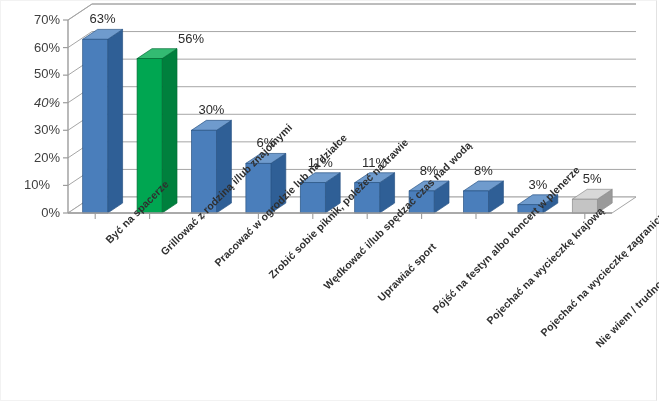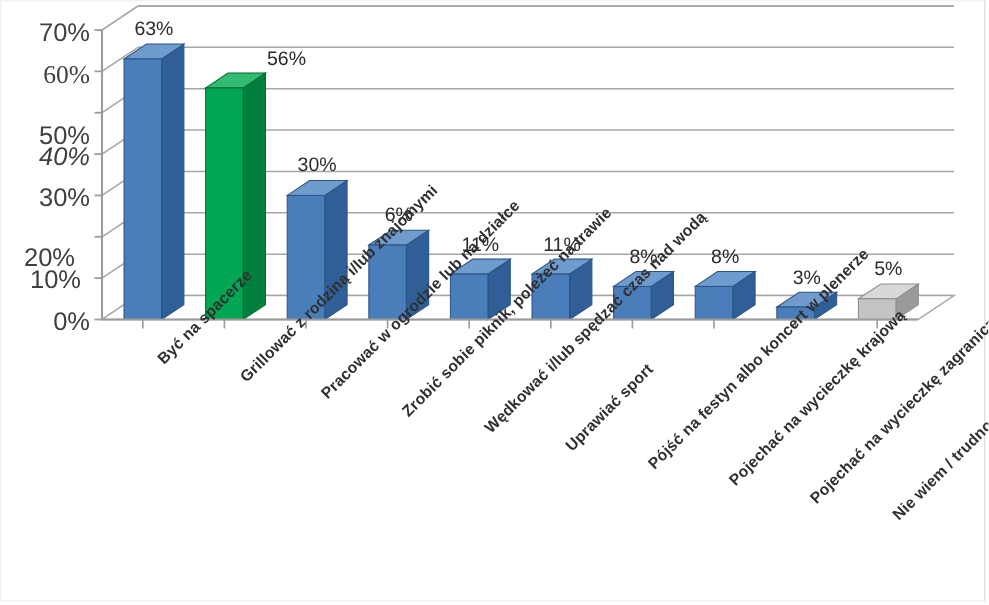--- a/index.html
+++ b/index.html
@@ -38,21 +38,21 @@
     width: 659px;
     height: 403px;
     overflow: visible;
   }
 
   
   .ytick {
     position: absolute;
     width: 46px;
     text-align: right;
-    font-size: 17px;
+    font-size: 13px;
     color: #3f3f3f;
     letter-spacing: 0px;
   }
 
   
   .dlabel {
     position: absolute;
     font-size: 13px;
     color: #2b2b2b;
     text-align: center;
@@ -176,25 +176,25 @@
           <line x1="367.2" y1="213" x2="367.2" y2="219" stroke="#9c9c9c" stroke-width="1.1"></line>
           <line x1="421.59999999999997" y1="213" x2="421.59999999999997" y2="219" stroke="#9c9c9c" stroke-width="1.1"></line>
           <line x1="476" y1="213" x2="476" y2="219" stroke="#9c9c9c" stroke-width="1.1"></line>
           <line x1="530.4000000000001" y1="213" x2="530.4000000000001" y2="219" stroke="#9c9c9c" stroke-width="1.1"></line>
           <line x1="584.8" y1="213" x2="584.8" y2="219" stroke="#9c9c9c" stroke-width="1.1"></line>
         </g>
     </svg>
     <div id="ytick-host">
         <div class="ytick" style="left: 14px; top: 205px;">0%</div>
         <div class="ytick" style="left: 14px; top: 177.429px; text-align: center;">10%</div>
-        <div class="ytick" style="left: 4px; top: 149.857px; margin-top: 12px;">20%</div>
+        <div class="ytick" style="left: 14px; top: 149.857px;">20%</div>
         <div class="ytick" style="left: 14px; top: 122.286px;">30%</div>
         <div class="ytick" style="left: 14px; top: 94.7143px; font-style: italic;">40%</div>
-        <div class="ytick" style="left: 14px; top: 81px;">50%</div>
-        <div class="ytick" style="left: 14px; top: 39.5714px; font-family: Liberation Serif, serif;">60%</div>
+        <div class="ytick" style="left: 14px; top: 66px;">50%</div>
+        <div class="ytick" style="left: 14px; top: 39.5714px;">60%</div>
         <div class="ytick" style="left: 14px; top: 12px;">70%</div>
       </div>
     <div id="dlabel-host">
         <div class="dlabel" style="left: 68.128px; top: 11.38px; width: 69.024px;">63%</div>
         <div class="dlabel" style="left: 122.528px; top: 30.68px; width: 69.024px; margin-left: 34px;">56%</div>
         <div class="dlabel" style="left: 176.928px; top: 102.366px; width: 69.024px;">30%</div>
         <div class="dlabel" style="left: 231.328px; top: 135.451px; width: 69.024px;">6%</div>
         <div class="dlabel" style="left: 285.728px; top: 154.751px; width: 69.024px;">11%</div>
         <div class="dlabel" style="left: 340.128px; top: 154.751px; width: 69.024px;">11%</div>
         <div class="dlabel" style="left: 394.528px; top: 163.023px; width: 69.024px;">8%</div>

